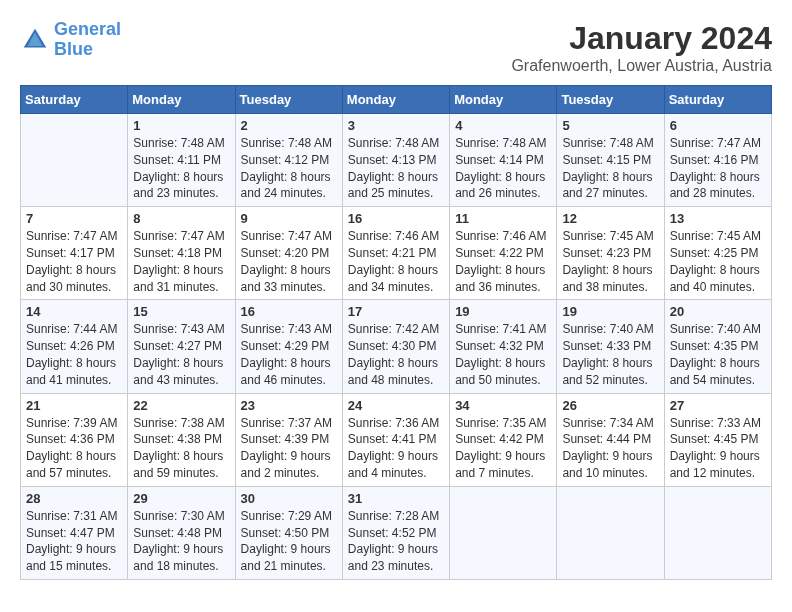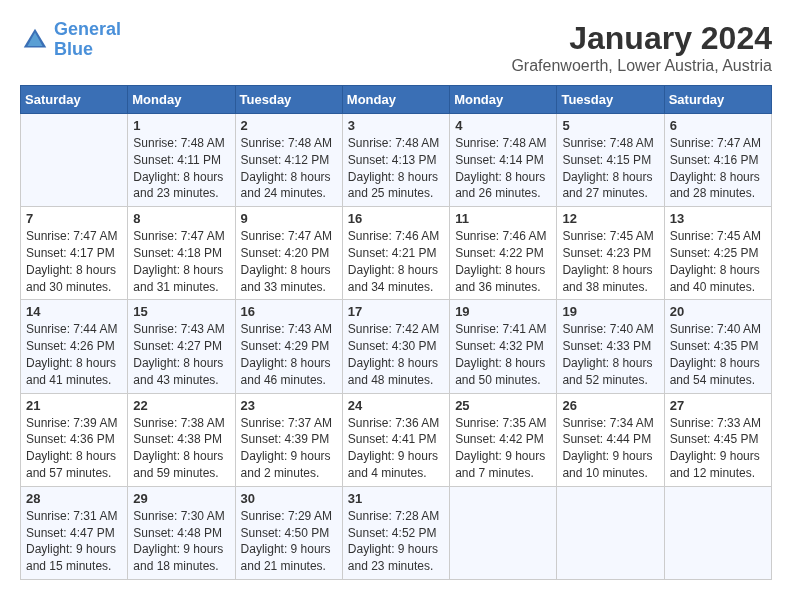--- a/index.html
+++ b/index.html
@@ -218,21 +218,21 @@
         </td>
         <td>
           <span class="day-num">23</span>
           <div class="day-info">Sunrise: 7:37 AM<br>Sunset: 4:39 PM<br>Daylight: 9 hours<br>and 2 minutes.</div>
         </td>
         <td>
           <span class="day-num">24</span>
           <div class="day-info">Sunrise: 7:36 AM<br>Sunset: 4:41 PM<br>Daylight: 9 hours<br>and 4 minutes.</div>
         </td>
         <td>
-          <span class="day-num">25</span>
+          <span class="day-num">34</span>
           <div class="day-info">Sunrise: 7:35 AM<br>Sunset: 4:42 PM<br>Daylight: 9 hours<br>and 7 minutes.</div>
         </td>
         <td>
           <span class="day-num">26</span>
           <div class="day-info">Sunrise: 7:34 AM<br>Sunset: 4:44 PM<br>Daylight: 9 hours<br>and 10 minutes.</div>
         </td>
         <td>
           <span class="day-num">27</span>
           <div class="day-info">Sunrise: 7:33 AM<br>Sunset: 4:45 PM<br>Daylight: 9 hours<br>and 12 minutes.</div>
         </td>

